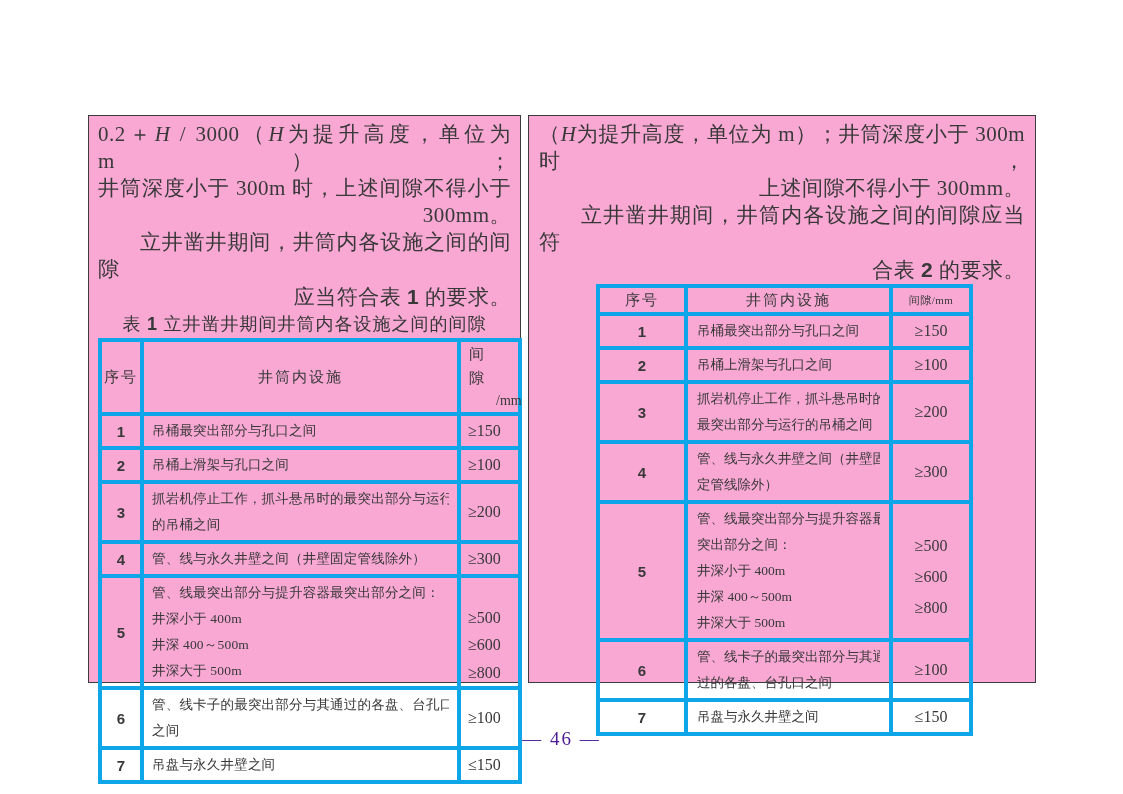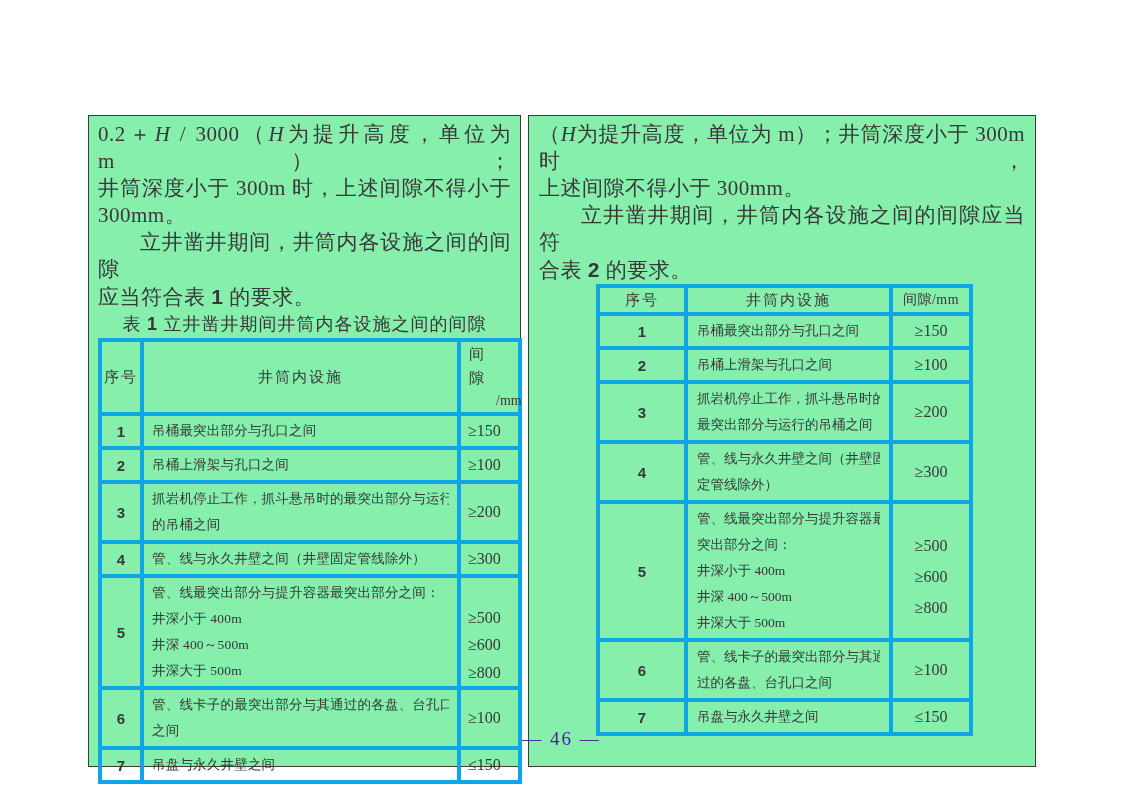--- a/index.html
+++ b/index.html
@@ -1,22 +1,22 @@
 <!DOCTYPE html>
 <html><head>
 <meta charset="utf-8">
 <style>
   html,body{margin:0;padding:0;background:#ffffff;}
   body{width:1123px;height:794px;position:relative;overflow:hidden;
        font-family:"Liberation Serif","DejaVu Serif",serif;color:#383838;}
-  .panel{position:absolute;top:115px;height:652px;border:1px solid #3c3c3c;
-         box-sizing:border-box;background:#86efac;}
+  .panel{position:absolute;top:115px;height:568px;border:1px solid #3c3c3c;
+         box-sizing:border-box;background:#f9a8d4;}
   .panel.left{left:88px;width:433px;padding:5px 9px 0 9px;}
   .panel.right{left:528px;width:508px;padding:5px 10px 16px 10px;}
-  .bline{margin:0;font-size:21px;line-height:27px;letter-spacing:.5px;white-space:nowrap;}
+  .bline{margin:0;font-size:21px;line-height:27px;letter-spacing:.5px;white-space:nowrap;text-align:right;}
   .just{text-align:justify;text-align-last:justify;white-space:normal;}
   .indent{text-indent:2em;}
   i.varh{font-style:italic;font-family:"Liberation Serif",serif;}
   .bnum{font-family:"Liberation Sans","DejaVu Sans",sans-serif;font-weight:bold;}
   .caption{margin:1px 0 1px 0;font-size:18px;line-height:25px;text-align:center;
            letter-spacing:1px;white-space:nowrap;}
   table{border-collapse:collapse;table-layout:fixed;}
   th,td{border:4px solid #0ea5e9;padding:0;vertical-align:middle;
         font-weight:normal;box-sizing:border-box;}
   .t1{width:420px;}
@@ -31,21 +31,21 @@
   .gap{font-size:16px;}
   .t1 .gap{text-align:left;padding-left:7px;}
   .t2 .gap{text-align:center;}
   .gl{line-height:27.5px;white-space:nowrap;}
   .t2 .gl{line-height:31px;}
   .gstack-bottom{display:flex;flex-direction:column;justify-content:flex-end;height:108px;}
   .gstack-center{display:flex;flex-direction:column;justify-content:center;height:128px;padding-top:10px;box-sizing:border-box;}
   .ghead{font-size:15px;}
   .ghead .g1{text-align:justify;text-align-last:justify;padding:0 8px;line-height:24px;}
   .ghead .g2{text-align:left;padding:0 8px;line-height:22px;font-size:14px;margin-left:27px;}
-  .ghead-inline{text-align:center;font-size:14px;letter-spacing:.5px;}
+  .ghead-inline{text-align:center;font-size:11px;letter-spacing:.5px;}
   
   .t1 tr.rh{height:48px;} .t1 tr.r1l{height:29px;} .t1 tr.r2l{height:56px;}
   .t1 tr.r4l{height:110px;} .t1 tr.r7{height:28px;}
   .t2 tr.rh{height:28px;} .t2 tr.r1l{height:28px;} .t2 tr.r2l{height:55px;}
   .t2 tr.r5l{height:130px;} .t2 tr.r7{height:29px;}
   .pageno{position:absolute;left:0;top:728px;width:100%;text-align:center;
           font-size:19px;letter-spacing:2px;color:#4c1d95;}
 </style>
 </head>
 <body>

